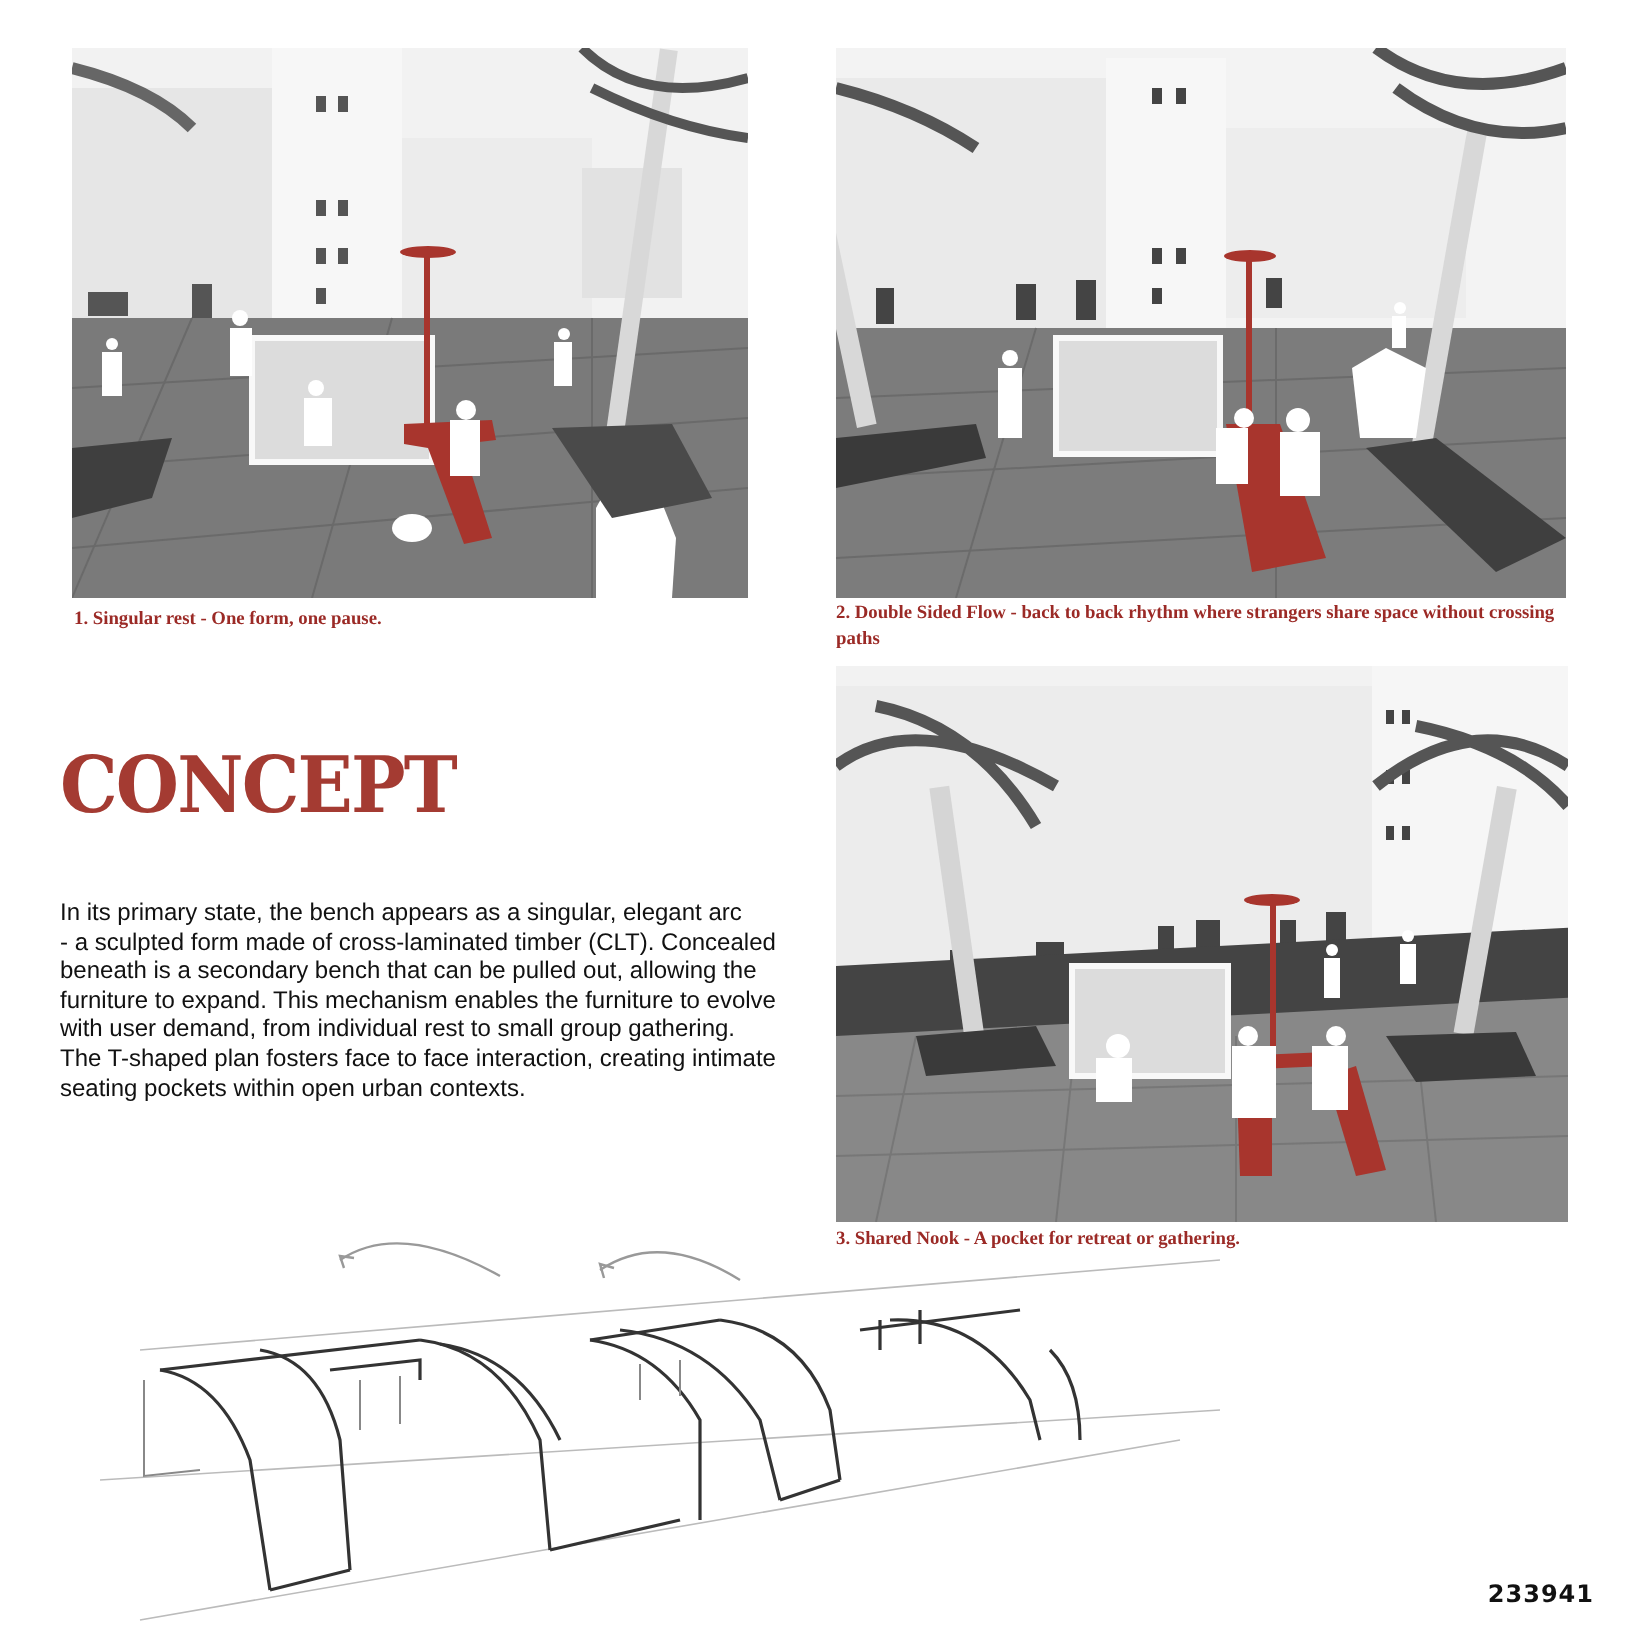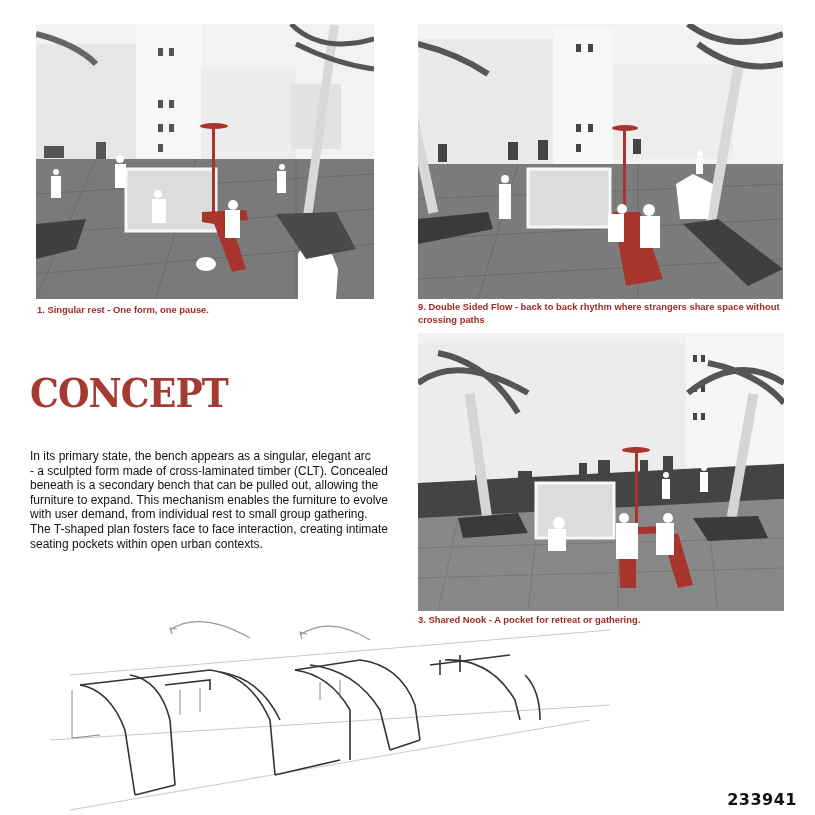--- a/index.html
+++ b/index.html
@@ -10,21 +10,21 @@
     background: linear-gradient(to bottom, #f4f4f4 0%, #ececec 48%, #6e6e6e 50%, #7d7d7d 75%, #8f8f8f 100%);
   }
   .render svg { position: absolute; left: 0; top: 0; width: 100%; height: 100%; }
 
   #img1 { left: 36px; top: 24px; width: 338px; height: 275px; }
   #img2 { left: 418px; top: 24px; width: 365px; height: 275px; }
   #img3 { left: 418px; top: 333px; width: 366px; height: 278px; }
 
   .caption {
     position: absolute; margin: 0;
-    font-family: Liberation Sans, sans-serif; font-weight: bold;
+    font-family: Liberation Serif, serif; font-weight: bold;
     font-size: 9.4px; line-height: 12.5px; color: #9b2a26;
   }
   #cap1 { left: 37px; top: 304px; }
   #cap2 { left: 418px; top: 301px; width: 370px; }
   #cap3 { left: 418px; top: 614px; }
 
   #concept-title {
     position: absolute; left: 30px; top: 370px; margin: 0;
     font-family: "DejaVu Serif", serif; font-weight: bold;
     font-size: 39px; letter-spacing: -1px; line-height: 46px;
@@ -35,21 +35,21 @@
     font-family: "Liberation Sans", sans-serif; font-size: 12px;
     line-height: 14.6px; color: #111111; white-space: pre-line;
   }
 
   #sketch { position: absolute; left: 50px; top: 620px; width: 560px; height: 195px; }
   #sketch svg { width: 100%; height: 100%; }
 
   #page-id {
     position: absolute; right: 18px; top: 790px; margin: 0;
     font-family: "DejaVu Sans", sans-serif; font-weight: bold;
-    font-size: 16px; color: #111111; letter-spacing: 0.5px;
+    font-size: 12px; color: #111111; letter-spacing: 0.5px;
   }
 </style>
 </head>
 <body>
 
 <div class="render" id="img1">
   <svg viewBox="0 0 338 275" preserveAspectRatio="none">
     <rect x="0" y="0" width="338" height="135" fill="#f2f2f2"></rect>
     <rect x="0" y="20" width="110" height="125" fill="#e6e6e6"></rect>
     <rect x="100" y="0" width="65" height="140" fill="#f7f7f7"></rect>
@@ -143,21 +143,21 @@
       <circle cx="87" cy="155" r="4"></circle>
         <rect x="81" y="160" width="12" height="35"></rect>
       <path d="M258 160 L275 150 L295 160 L290 195 L262 195 Z"></path>
       <circle cx="282" cy="130" r="3"></circle>
         <rect x="278" y="134" width="7" height="16"></rect>
     </g>
     <path d="M0 195 L70 188 L75 205 L0 220 Z" fill="#3a3a3a"></path>
     <path d="M265 200 L300 195 L365 245 L330 262 Z" fill="#3f3f3f"></path>
   </svg>
 </div>
-<p class="caption" id="cap2">9. Double Sided Flow - back to back rhythm where strangers share space without crossing paths</p>
+<p class="caption" id="cap2">2. Double Sided Flow - back to back rhythm where strangers share space without crossing paths</p>
 
 <div class="render" id="img3">
   <svg viewBox="0 0 366 278" preserveAspectRatio="none">
     <rect x="0" y="0" width="366" height="165" fill="#f2f2f2"></rect>
     <rect x="0" y="10" width="270" height="155" fill="#ececec"></rect>
     <rect x="268" y="0" width="98" height="140" fill="#f6f6f6"></rect>
     <g fill="#444">
       <rect x="57" y="142" width="9" height="18"></rect>
         <rect x="100" y="138" width="14" height="18"></rect>
       <rect x="161" y="130" width="8" height="14"></rect>

